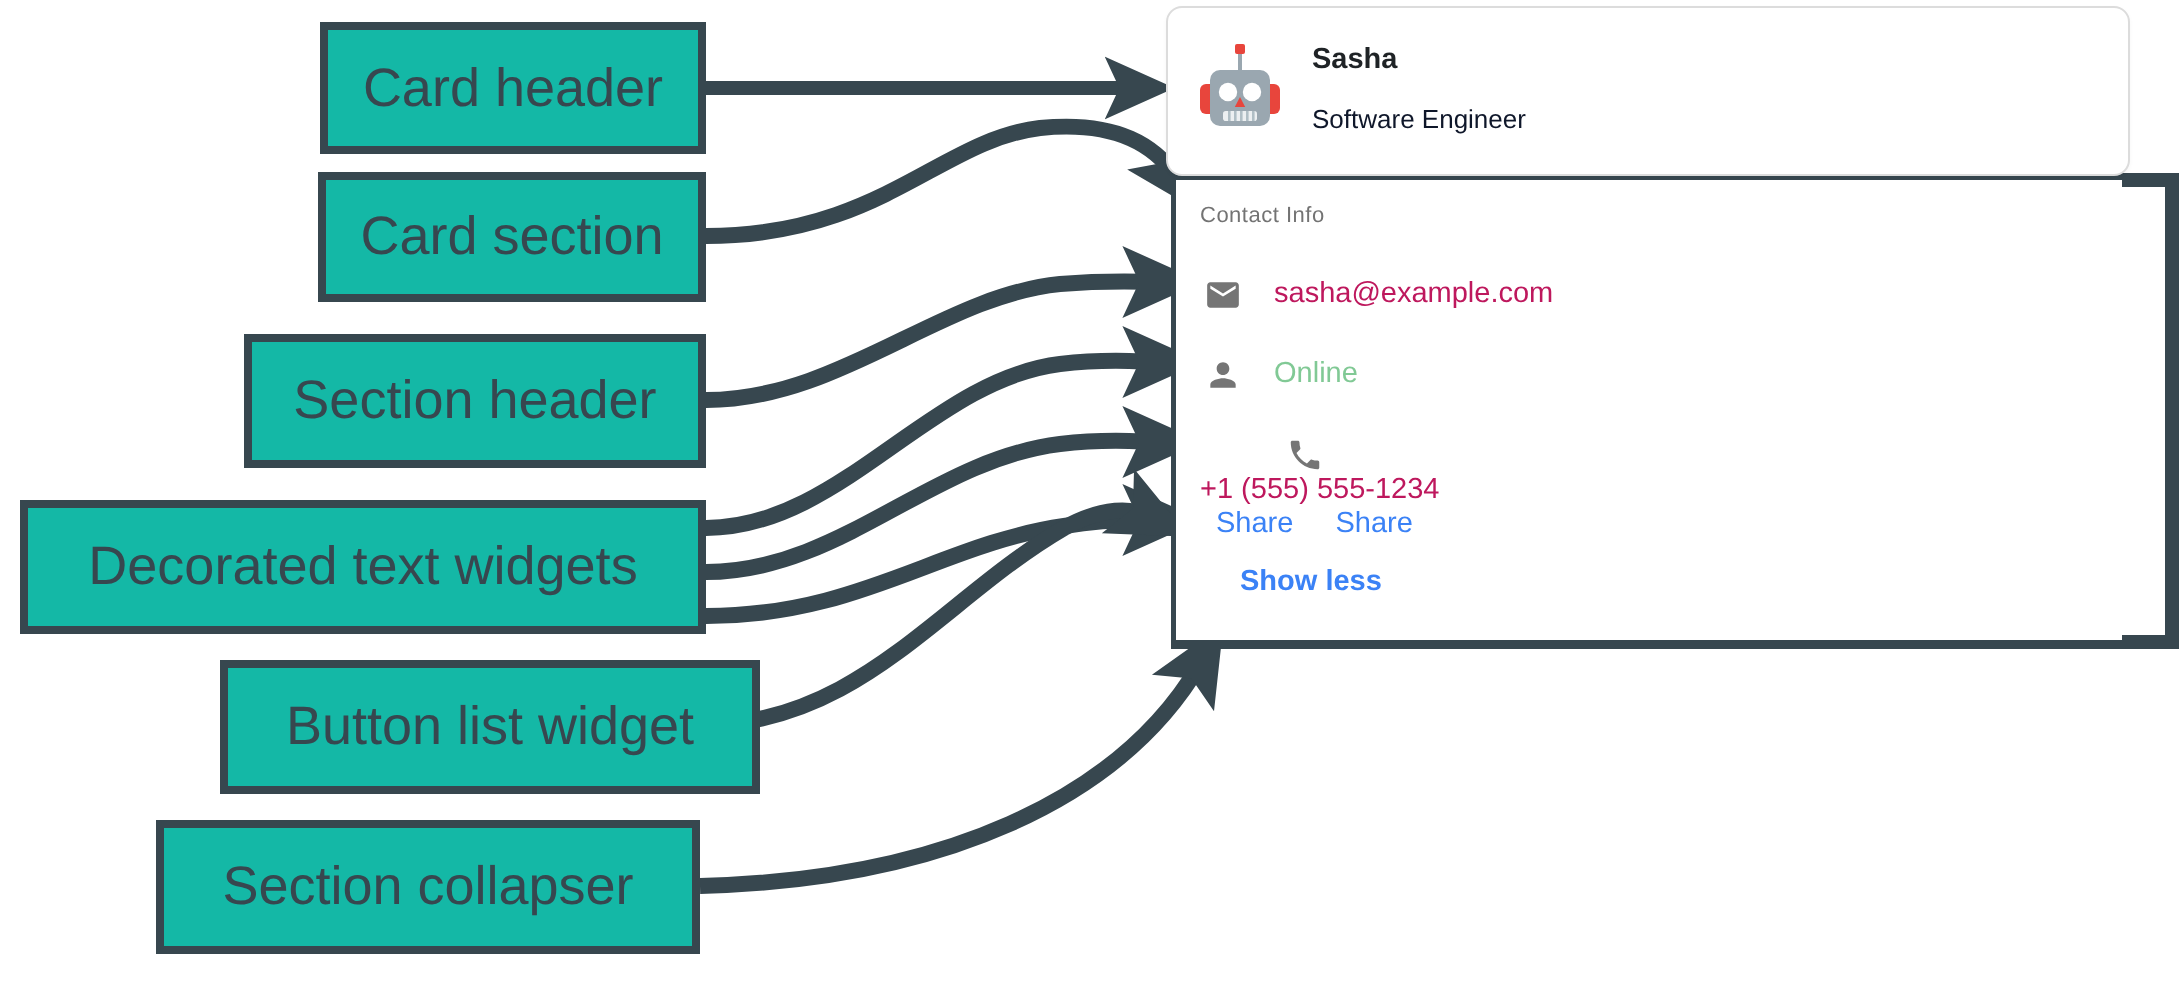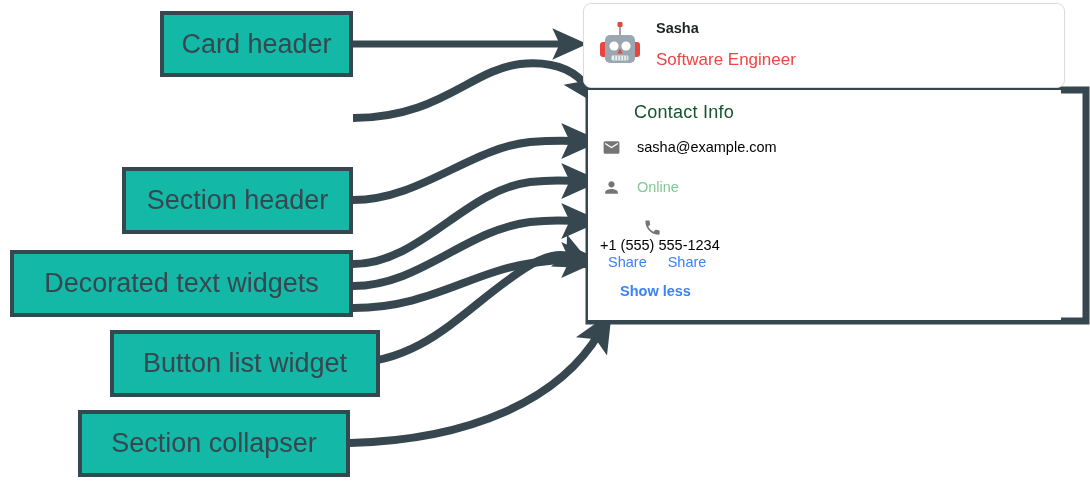--- a/index.html
+++ b/index.html
@@ -50,45 +50,45 @@
   }
   .avatar{
     width:44px;height:50px;flex:0 0 44px;
     position:relative;
   }
   .name{
     font-size:14.5px;font-weight:bold;color:#1f2326;line-height:1.1;
     margin-bottom:14px;
   }
   .role{
-    font-size:17px;color:#ef4444;line-height:1.1;
+    font-size:13px;color:#0f172a;line-height:1.1;
   }
 
   
   #section{
     position:absolute;
     left:588px; top:90px;
     width:473px; height:230px;
     background:#ffffff;
     z-index:2;
   }
   .sect-title{
     position:absolute;left:12px;top:12px;
-    font-size:18px;color:#14532d;letter-spacing:.25px;font-weight:normal;margin-left:34px;
+    font-size:11px;color:#737373;letter-spacing:.25px;font-weight:normal;
   }
   .row{
     position:absolute;left:12px;
     display:flex;align-items:center;
   }
   .row .ico{
     width:22px;height:22px;flex:0 0 22px;
     display:flex;align-items:center;justify-content:center;
     color:#757575;margin-right:15px;
   }
-  .row .txt{font-size:14.5px;color:#000000;line-height:1;}
+  .row .txt{font-size:14.5px;color:#be185d;line-height:1;}
   .row.r1{top:46px;}
   .row.r2{top:86px;}
   .row.r3{top:126px;flex-direction:column;}
   .txt.online{color:#81c995;}
 
   .btnrow{position:absolute;left:20px;top:165px;display:flex;gap:21px;}
   .lnk{
     font-size:14.5px;color:#3b82f6;cursor:pointer;line-height:1;
     background:none;border:none;padding:0;font-family:inherit;
   }
@@ -124,20 +124,23 @@
 
     <path d="M350,443 C470,440 560,400 600,332" stroke="#37474f" stroke-width="8" fill="none" marker-end="url(#ah)"></path>
 
     <rect x="589" y="90" width="497" height="231" fill="none" stroke="#37474f" stroke-width="7"></rect>
   </svg>
 
   <div class="callout" style="left:160px;top:11px;width:193px;height:66px;">
     <span>Card header</span>
   </div>
 
+  <div class="callout" style="left:159px;top:86px;width:194px;height:65px;">
+    <span>Card section</span>
+  </div>
 
   <div class="callout" style="left:122px;top:167px;width:231px;height:67px;">
     <span>Section header</span>
   </div>
 
   <div class="callout" style="left:10px;top:250px;width:343px;height:67px;">
     <span>Decorated text widgets</span>
   </div>
 
   <div class="callout" style="left:78px;top:330px;width:270px;height:67px;margin-left:32px;">

